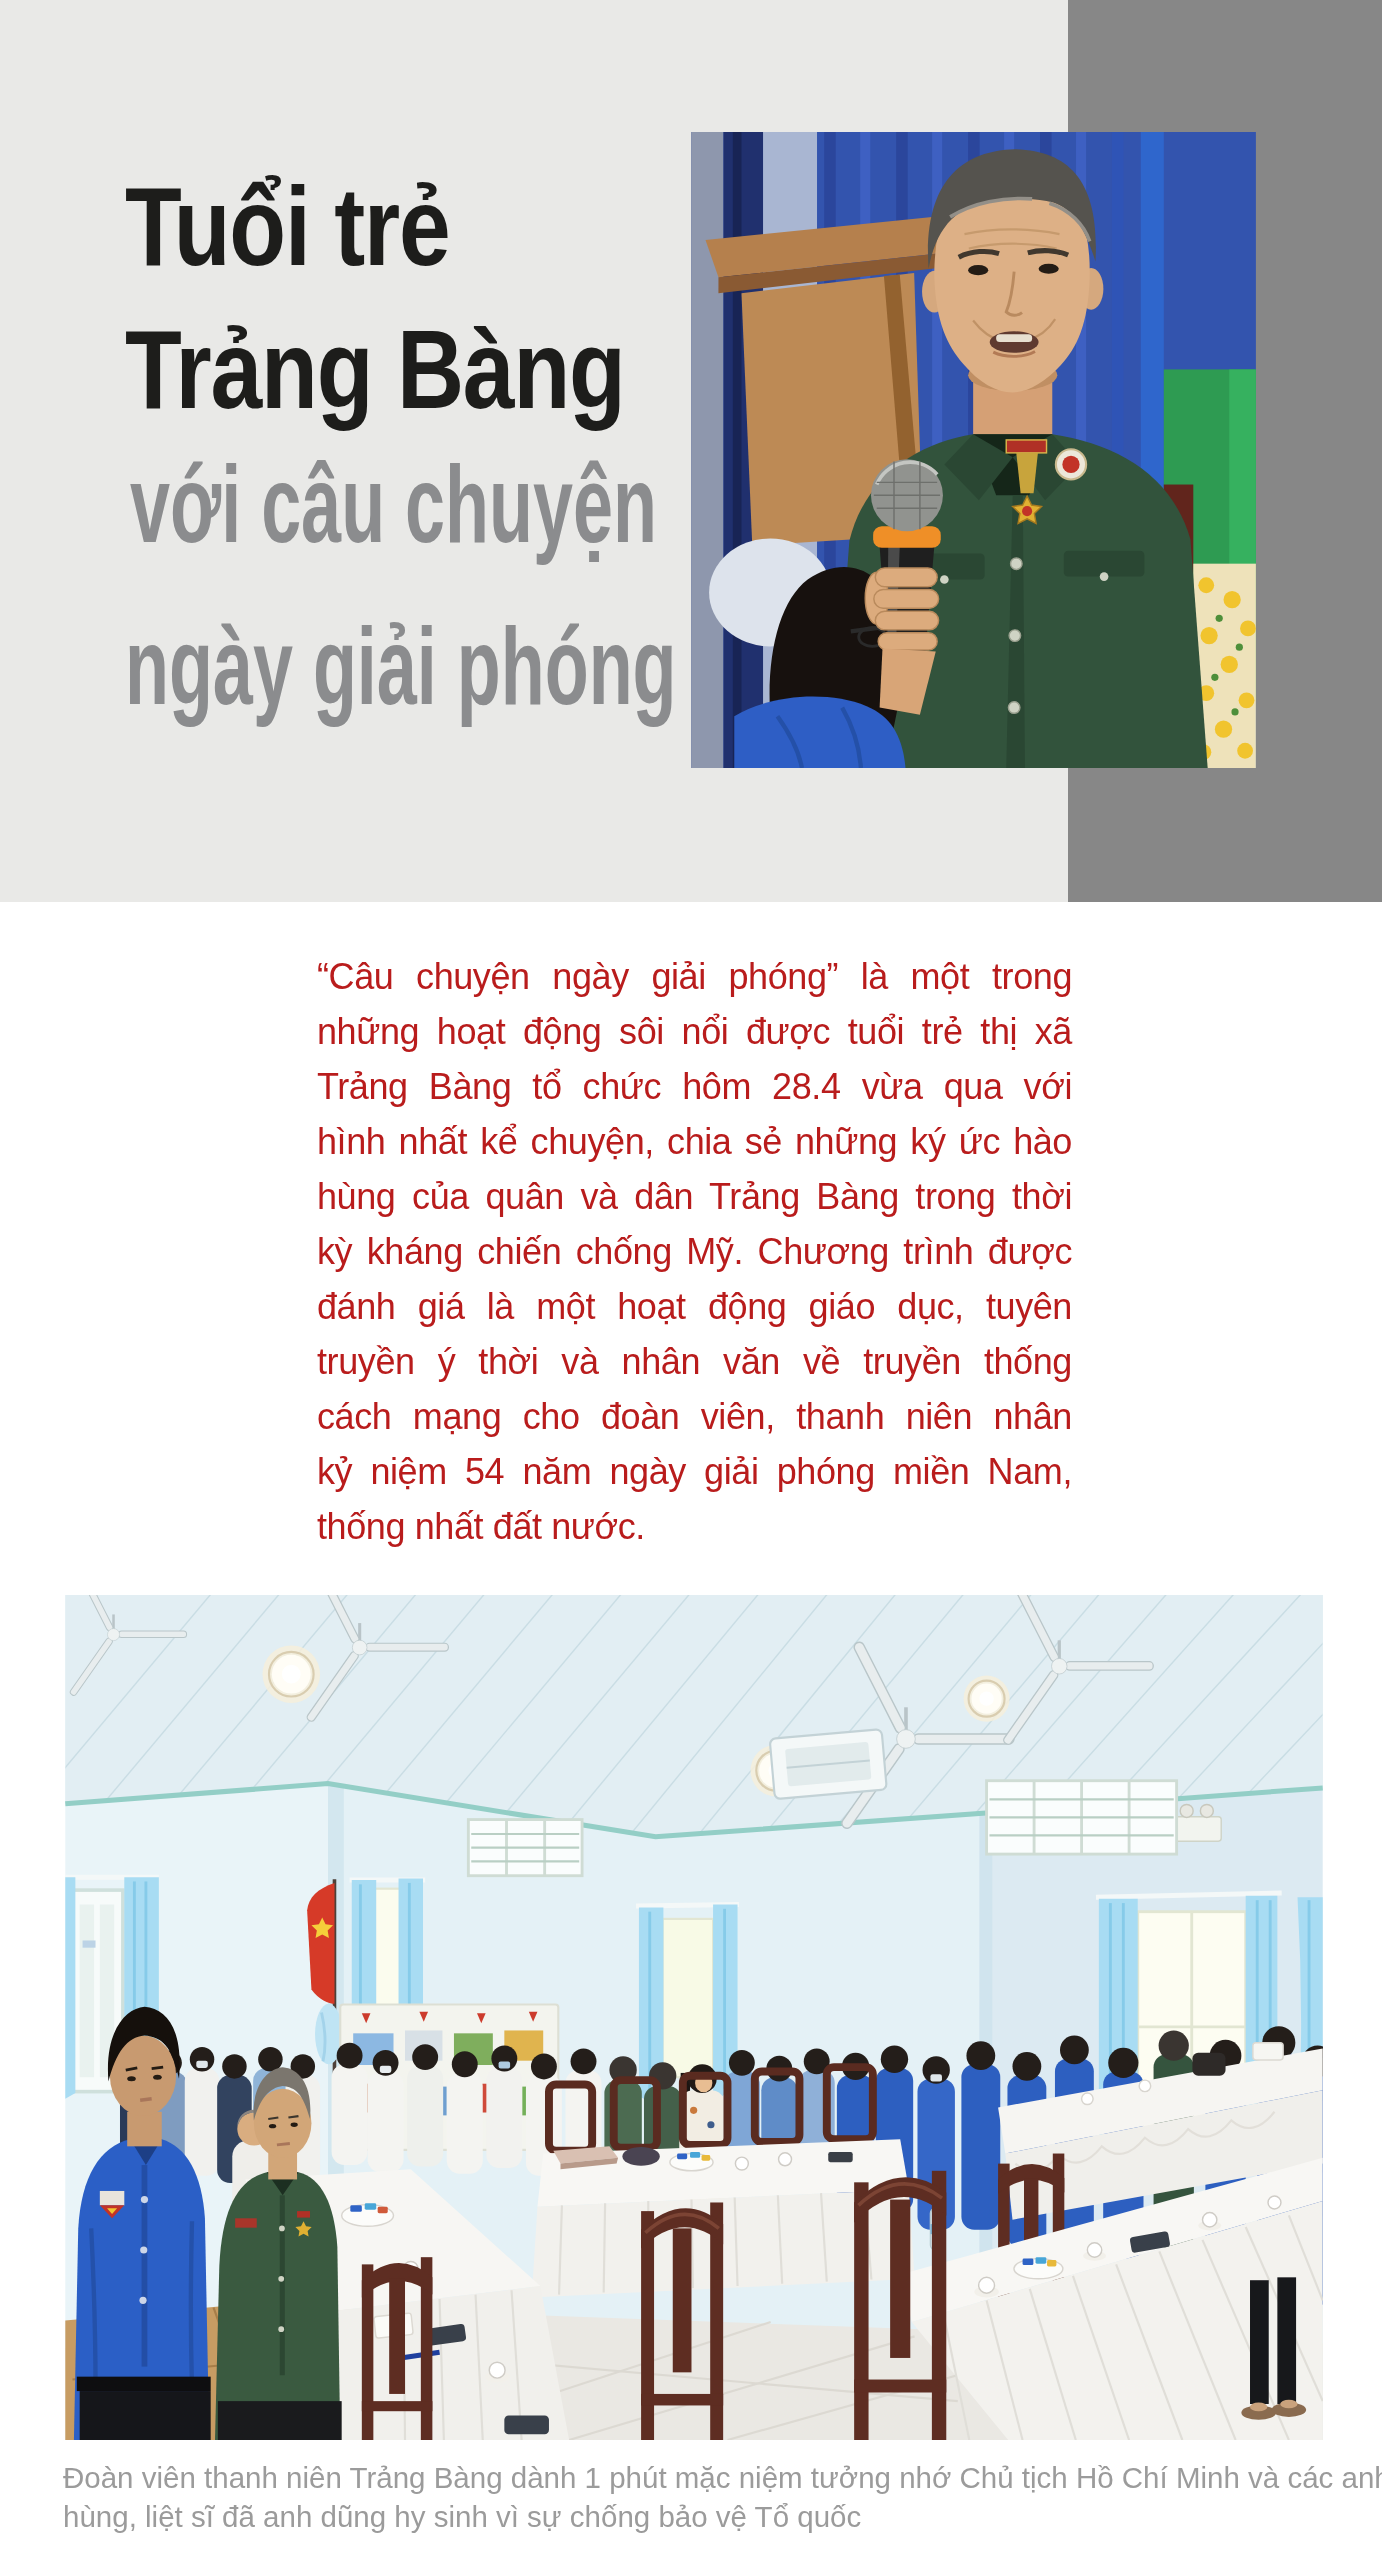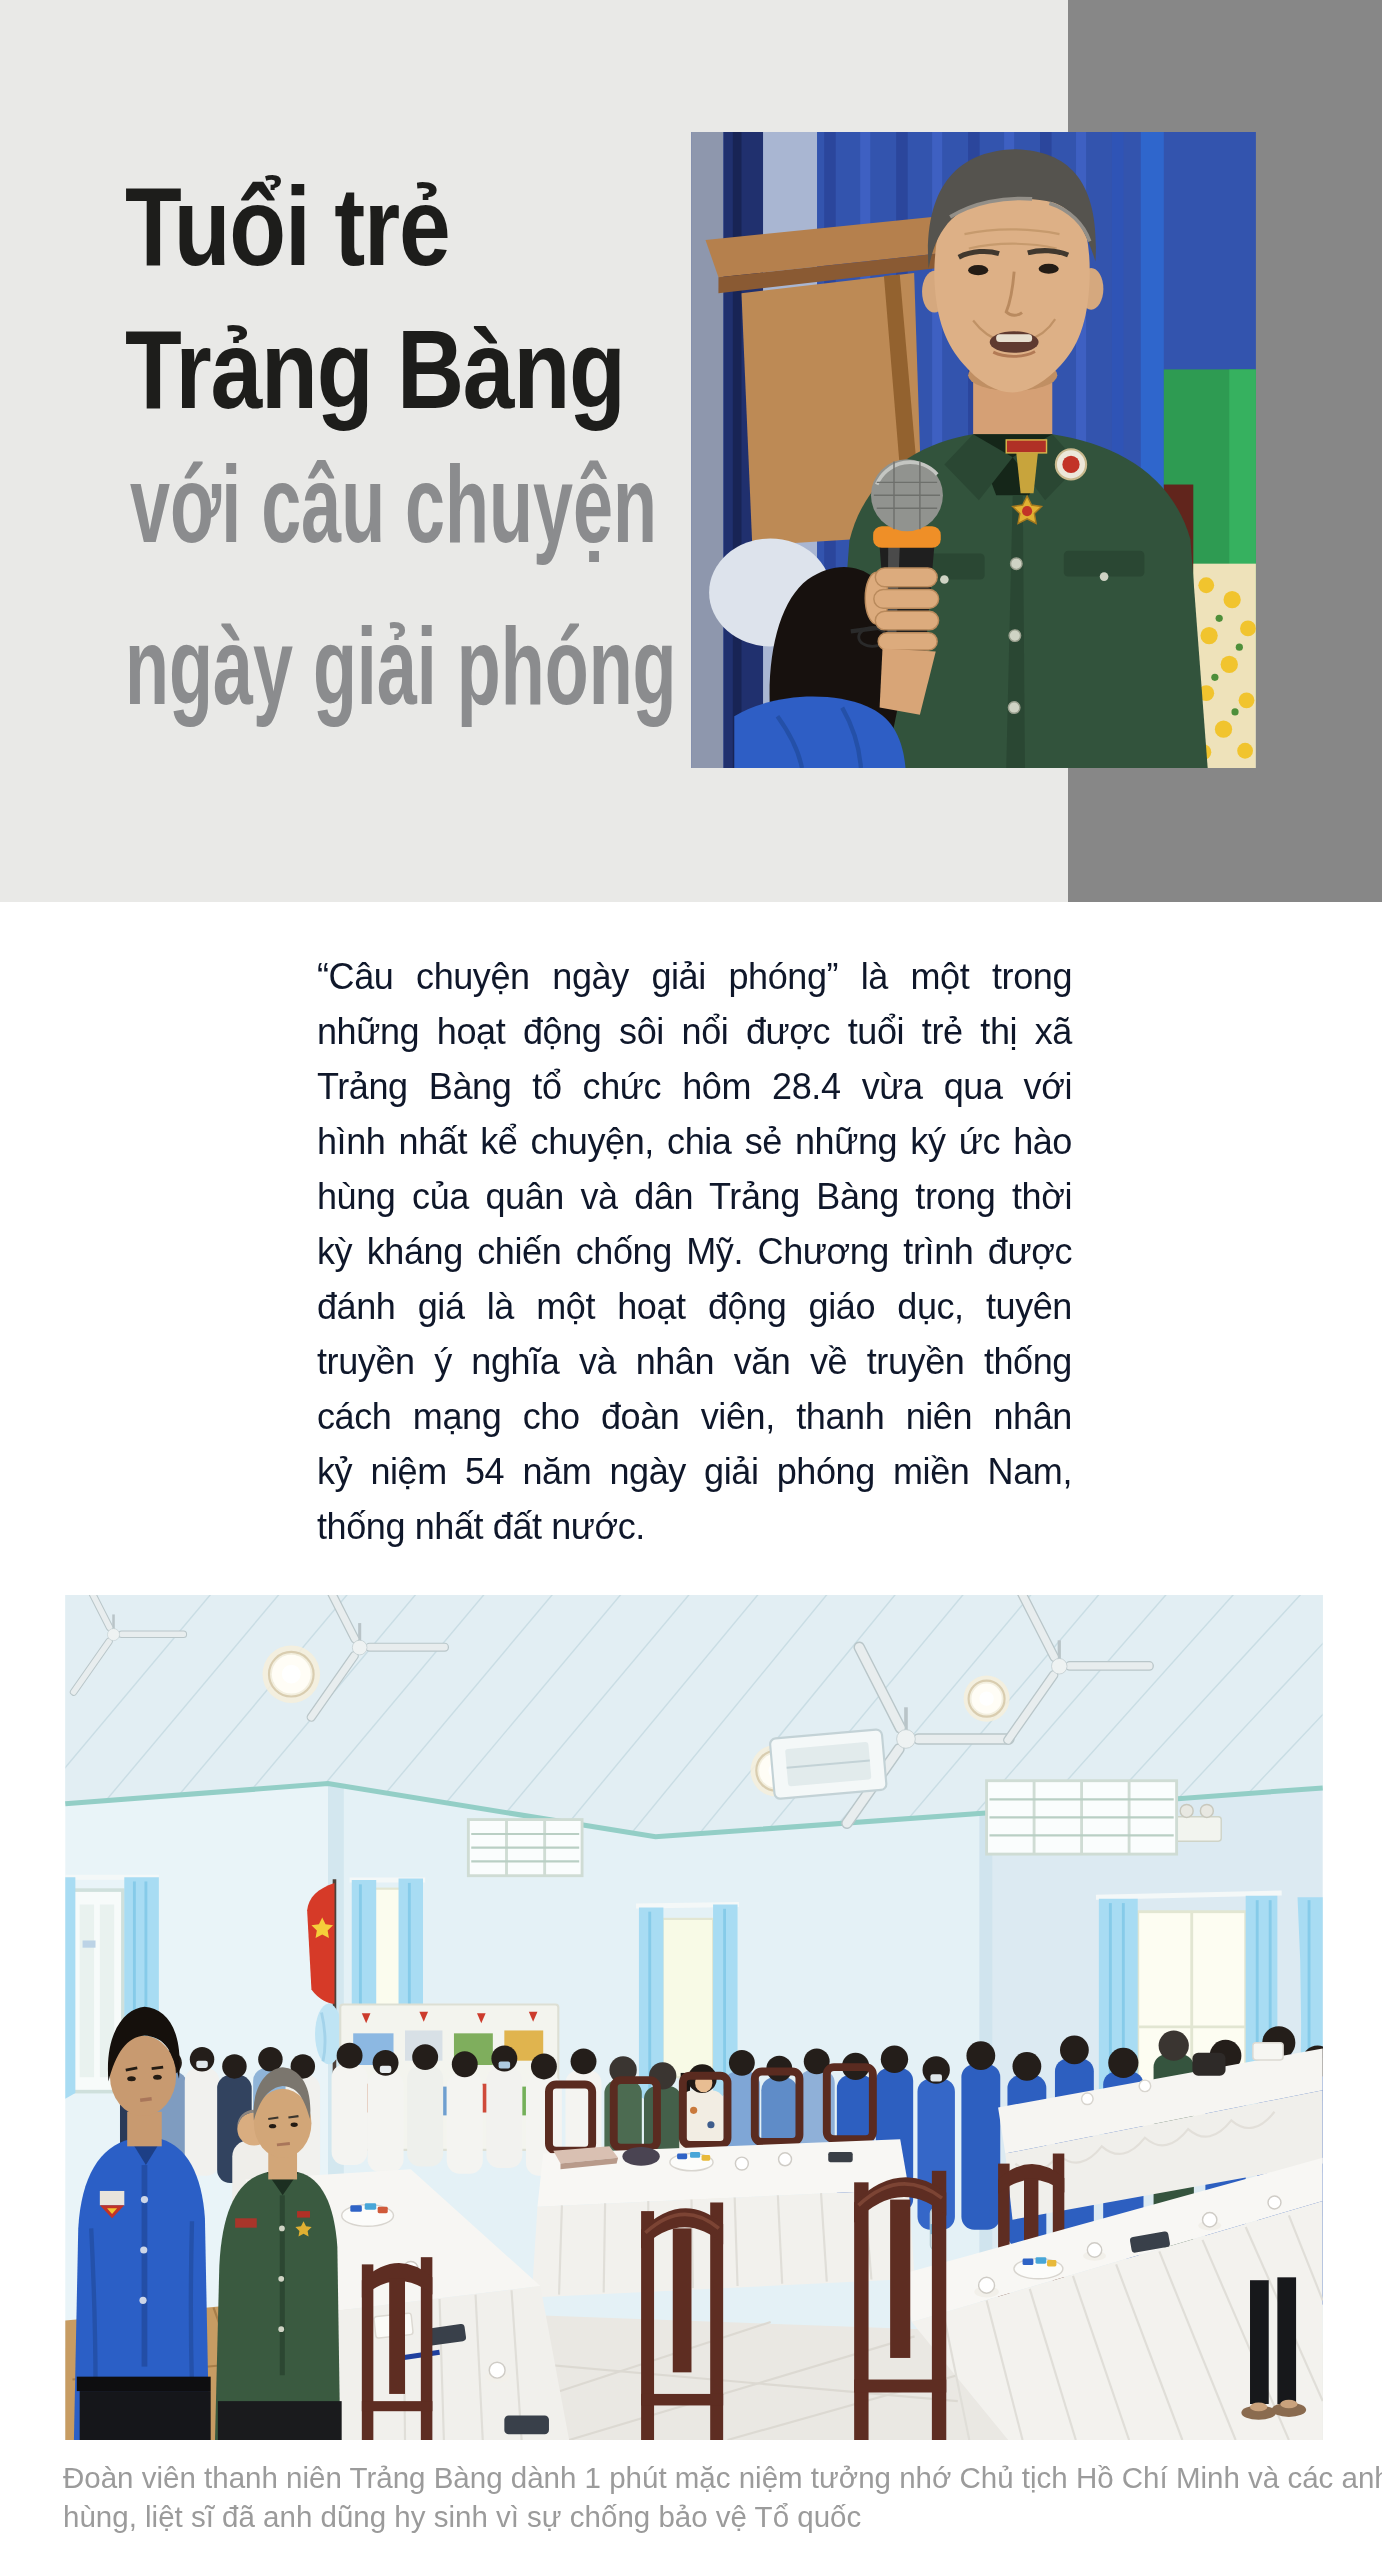--- a/index.html
+++ b/index.html
@@ -15,21 +15,21 @@
   #title-2{left:125px;top:314px;}
   .subtitle-line{position:absolute;font-weight:bold;color:#8b8c8e;font-size:109px;line-height:109px;
                  white-space:nowrap;transform-origin:left top;transform:scaleX(.66);}
   #subtitle-1{left:130px;top:450px;}
   #subtitle-2{left:125px;top:612px;}
   
   #photo1{left:691px;top:132px;width:565px;height:636px;}
   #photo2{left:65px;top:1595px;width:1258px;height:845px;}
   #photo1 svg,#photo2 svg{display:block;}
   
-  #article{left:317px;top:949px;width:755px;color:#0f172a;font-size:36px;line-height:55px;letter-spacing:-0.4px;}
+  #article{left:317px;top:949px;width:755px;color:#b91c1c;font-size:36px;line-height:55px;letter-spacing:-0.4px;}
   .pline{text-align:justify;text-align-last:justify;}
   .pline.last{text-align-last:left;}
   
   #caption{left:63px;top:2458px;width:1289px;color:#9b9b9b;font-size:29.5px;line-height:39px;}
   .cap-line{white-space:nowrap;}
 </style>
 </head>
 <body>
 
 <div>
@@ -171,21 +171,21 @@
   </div>
 
   <div class="abs" id="article">
     <div class="pline">“Câu chuyện ngày giải phóng” là một trong</div>
     <div class="pline">những hoạt động sôi nổi được tuổi trẻ thị xã</div>
     <div class="pline">Trảng Bàng tổ chức hôm 28.4 vừa qua với</div>
     <div class="pline">hình nhất kể chuyện, chia sẻ những ký ức hào</div>
     <div class="pline">hùng của quân và dân Trảng Bàng trong thời</div>
     <div class="pline">kỳ kháng chiến chống Mỹ. Chương trình được</div>
     <div class="pline">đánh giá là một hoạt động giáo dục, tuyên</div>
-    <div class="pline">truyền ý nghĩa và nhân văn về truyền thống</div>
+    <div class="pline">truyền ý thời và nhân văn về truyền thống</div>
     <div class="pline">cách mạng cho đoàn viên, thanh niên nhân</div>
     <div class="pline">kỷ niệm 54 năm ngày giải phóng miền Nam,</div>
     <div class="pline last">thống nhất đất nước.</div>
   </div>
 
   <div class="abs" id="photo2">
     <svg viewBox="0 0 1747 1174" width="1258" height="845">
       <defs>
         <clipPath id="ceilclip">
             <polygon points="0,0 1747,0 1747,268 1318,300 820,336 365,262 0,290"></polygon>

